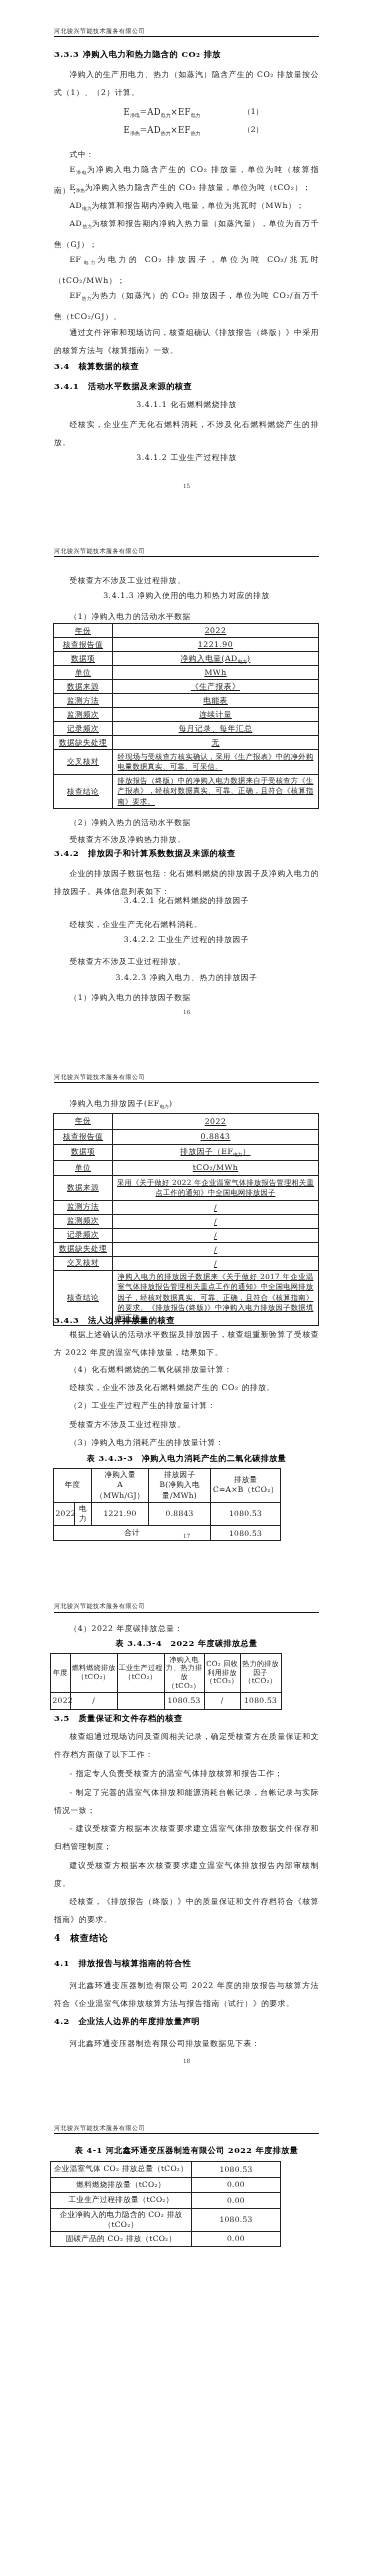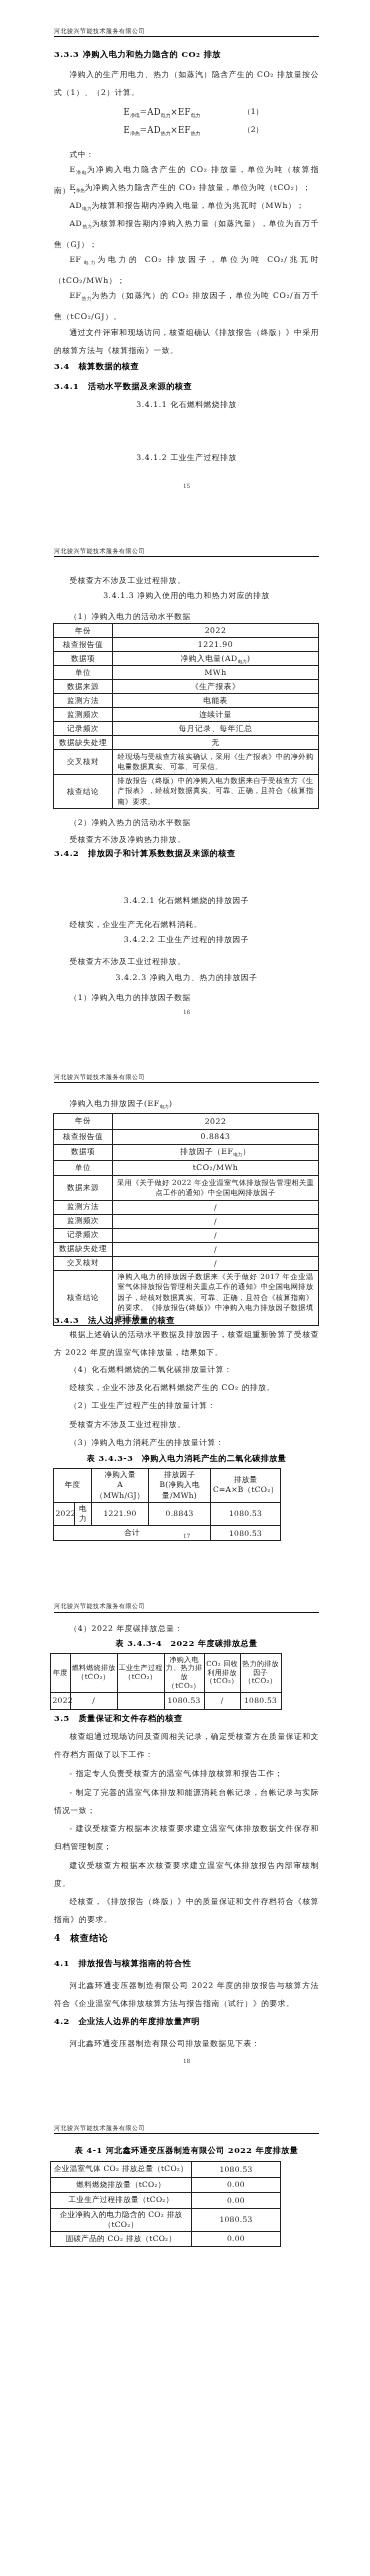--- a/index.html
+++ b/index.html
@@ -13,21 +13,21 @@
   .h-big{font-size:9px;}
   .h-reg{position:absolute;left:54px;width:265px;font-size:7.7px;letter-spacing:0.6px;color:#1c1c1c;text-align:center;}
   .pagenum{position:absolute;left:54px;width:265px;text-align:center;font-size:5.7px;color:#333;}
   .formula{position:absolute;left:54px;width:265px;font-size:8.5px;color:#1c1c1c;}
   .fx{display:block;text-align:center;padding-right:49px;letter-spacing:0.3px;}
   .fnum{position:absolute;left:189px;top:0;font-size:7.7px;}
   .fsub{font-size:4.9px;vertical-align:-2.1px;letter-spacing:0;}
   .csub{font-size:4.6px;vertical-align:-1.5px;letter-spacing:0;}
   .tbl-title{position:absolute;left:54px;width:265px;text-align:center;font-weight:bold;font-size:8px;color:#000;letter-spacing:0.5px;}
   table.fact{position:absolute;left:53px;width:266px;border-collapse:collapse;table-layout:fixed;font-size:7.7px;color:#1c1c1c;border:0.8px solid #111;}
-  table.fact td{border:0.5px solid #222;text-align:center;vertical-align:middle;padding:0.5px 2.1px;letter-spacing:0.5px;}
+  table.fact td{border:0.5px solid #222;text-align:center;vertical-align:middle;padding:0.5px 2.1px;letter-spacing:0.5px;text-decoration:underline;}
   table.fact td.lab{font-size:7.5px;}
   table.fact tr.r30{height:15.5px;}
   table.fact tr.r27{height:14px;}
   table.fact td.just{text-align:justify;text-justify:inter-character;font-size:7.2px;line-height:10.3px;padding:1.5px 4.6px;letter-spacing:0.3px;}
   table.fact td.cen2{font-size:7.2px;line-height:10.3px;padding:1.5px 3.1px;letter-spacing:0.3px;}
   table.grid{position:absolute;border-collapse:collapse;table-layout:fixed;font-size:7.5px;color:#1c1c1c;border:0.8px solid #111;}
   table.grid td{border:0.5px solid #222;text-align:center;vertical-align:middle;padding:1px 1.5px;letter-spacing:0.3px;}
   table.grid .two span{display:block;line-height:10.3px;}
   table.t3434 td.hd{font-size:7px;line-height:8.8px;padding:1.5px 1px;}
   table.t41 tr{height:15.5px;}
@@ -59,20 +59,21 @@
   <div class="p ind" style="top:197px"><span>AD</span><sub class="csub">电力</sub><span>为核算和报告期内净购入电量，单位为兆瓦时（MWh）；</span></div>
   <div class="p ind" style="top:215px"><span>AD</span><sub class="csub">热力</sub><span>为核算和报告期内净购入热力量（如蒸汽量），单位为百万千焦（GJ）；</span></div>
   <div class="p ind" style="top:251px"><span>EF</span><sub class="csub">电力</sub><span>为电力的 CO₂ 排放因子，单位为吨 CO₂/兆瓦时（tCO₂/MWh）；</span></div>
   <div class="p ind" style="top:287px"><span>EF</span><sub class="csub">热力</sub><span>为热力（如蒸汽）的 CO₂ 排放因子，单位为吨 CO₂/百万千焦（tCO₂/GJ）。</span></div>
 
   <div class="p ind" style="top:324px">通过文件评审和现场访问，核查组确认《排放报告（终版）》中采用的核算方法与《核算指南》一致。</div>
 
   <div class="h-bold" style="top:361px">3.4　核算数据的核查</div>
   <div class="h-bold" style="top:381px">3.4.1　活动水平数据及来源的核查</div>
   <div class="h-reg" style="top:400px">3.4.1.1 化石燃料燃烧排放</div>
+  <div class="p ind" style="top:416px">经核实，企业生产无化石燃料消耗，不涉及化石燃料燃烧产生的排放。</div>
   <div class="h-reg" style="top:453px">3.4.1.2 工业生产过程排放</div>
 
   <div class="pagenum" style="top:483px">15</div>
 
   <div class="hdr" style="top:547px">河北骏兴节能技术服务有限公司</div>
   <div class="hline" style="top:556px"></div>
 
   <div class="p ind" style="top:572px">受核查方不涉及工业过程排放。</div>
   <div class="h-reg" style="top:591px">3.4.1.3 净购入使用的电力和热力对应的排放</div>
   <div class="p ind" style="top:608px">（1）净购入电力的活动水平数据</div>
@@ -126,20 +127,21 @@
     <tr>
           <td class="lab">核查结论</td>
           <td class="just">排放报告（终版）中的净购入电力数据来自于受核查方《生产报表》，经核对数据真实、可靠、正确，且符合《核算指南》要求。</td>
         </tr>
   </tbody>
     </table>
 
   <div class="p ind" style="top:814px">（2）净购入热力的活动水平数据</div>
   <div class="p ind" style="top:831px">受核查方不涉及净购热力排放。</div>
   <div class="h-bold" style="top:848px">3.4.2　排放因子和计算系数数据及来源的核查</div>
+  <div class="p ind" style="top:865px">企业的排放因子数据包括：化石燃料燃烧的排放因子及净购入电力的排放因子。具体信息列表如下：</div>
   <div class="h-reg" style="top:896px">3.4.2.1 化石燃料燃烧的排放因子</div>
   <div class="p ind" style="top:916px">经核实，企业生产无化石燃料消耗。</div>
   <div class="h-reg" style="top:935px">3.4.2.2 工业生产过程的排放因子</div>
   <div class="p ind" style="top:953px">受核查方不涉及工业过程排放。</div>
   <div class="h-reg" style="top:973px">3.4.2.3 净购入电力、热力的排放因子</div>
   <div class="p ind" style="top:989px">（1）净购入电力的排放因子数据</div>
 
   <div class="pagenum" style="top:1009px">16</div>
 
   <div class="hdr" style="top:1073px">河北骏兴节能技术服务有限公司</div>

